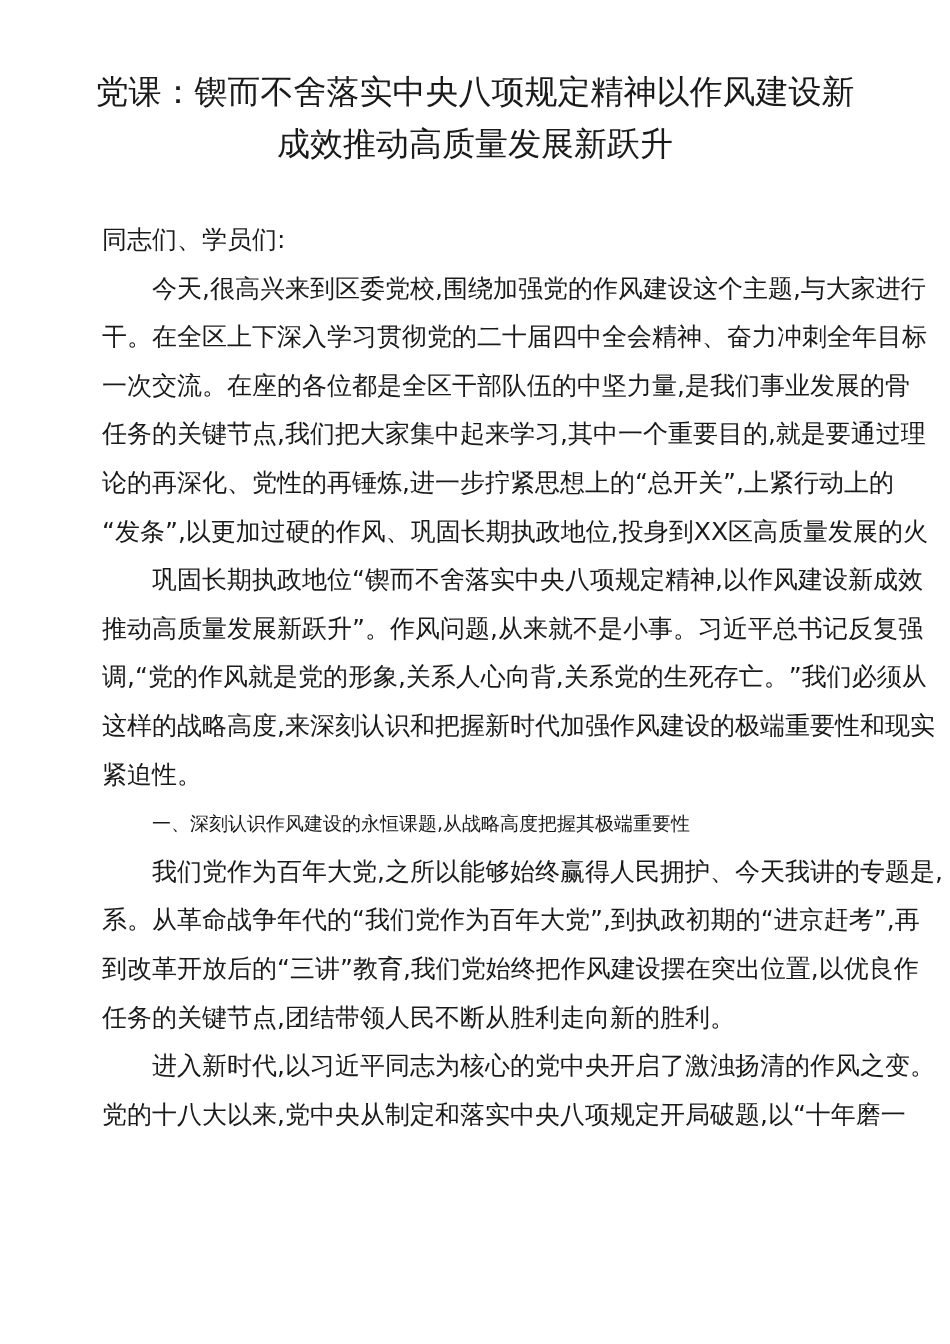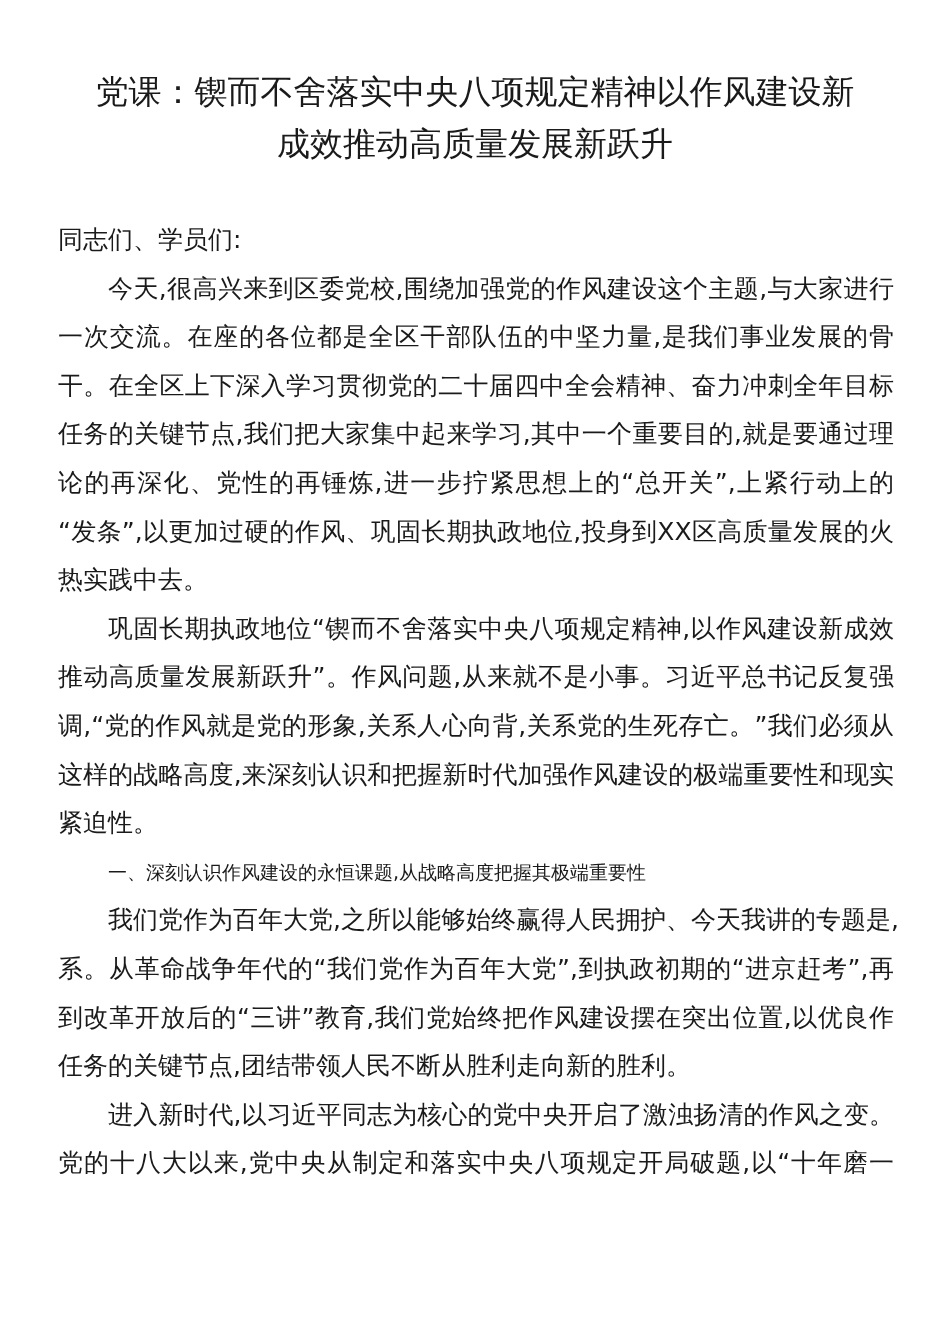--- a/index.html
+++ b/index.html
@@ -10,42 +10,41 @@
       text-align: center; color: #1a1a1a;
       font-family: "DejaVu Sans", "Liberation Sans", sans-serif;
       font-size: 33px; line-height: 52px; letter-spacing: 0px;
     }
     .title div { white-space: nowrap; }
     .body {
       position: absolute; left: 58px; top: 216px; width: 836px;
       font-family: "DejaVu Sans", "Liberation Sans", sans-serif;
       font-size: 25px; line-height: 48.6px; color: #1a1a1a;
     }
-    .line { height: 48.6px; white-space: nowrap; text-align: justify; text-align-last: justify; }
+    .line { height: 48.6px; white-space: nowrap; text-align: justify; text-align-last: justify; margin-left: 44px; }
     .line.last { text-align-last: left; }
     .indent { padding-left: 50px; }
   </style>
 </head>
 <body>
 
 <div class="page">
   <div class="title">
     <div>党课：锲而不舍落实中央八项规定精神以作风建设新</div>
     <div>成效推动高质量发展新跃升</div>
   </div>
 
   <div class="body">
     <div class="line last">同志们、学员们:</div>
     <div class="line indent">今天,很高兴来到区委党校,围绕加强党的作风建设这个主题,与大家进行</div>
+    <div class="line">干。在全区上下深入学习贯彻党的二十届四中全会精神、奋力冲刺全年目标</div>
     <div class="line">一次交流。在座的各位都是全区干部队伍的中坚力量,是我们事业发展的骨</div>
-    <div class="line">干。在全区上下深入学习贯彻党的二十届四中全会精神、奋力冲刺全年目标</div>
     <div class="line">任务的关键节点,我们把大家集中起来学习,其中一个重要目的,就是要通过理</div>
     <div class="line">论的再深化、党性的再锤炼,进一步拧紧思想上的“总开关”,上紧行动上的</div>
     <div class="line">“发条”,以更加过硬的作风、巩固长期执政地位,投身到XX区高质量发展的火</div>
-    <div class="line last">热实践中去。</div>
     <div class="line indent">巩固长期执政地位“锲而不舍落实中央八项规定精神,以作风建设新成效</div>
     <div class="line">推动高质量发展新跃升”。作风问题,从来就不是小事。习近平总书记反复强</div>
     <div class="line">调,“党的作风就是党的形象,关系人心向背,关系党的生死存亡。”我们必须从</div>
     <div class="line">这样的战略高度,来深刻认识和把握新时代加强作风建设的极端重要性和现实</div>
     <div class="line last">紧迫性。</div>
     <div class="line indent last" style="font-size:19px;">一、深刻认识作风建设的永恒课题,从战略高度把握其极端重要性</div>
     <div class="line indent">我们党作为百年大党,之所以能够始终赢得人民拥护、今天我讲的专题是,</div>
     <div class="line">系。从革命战争年代的“我们党作为百年大党”,到执政初期的“进京赶考”,再</div>
     <div class="line">到改革开放后的“三讲”教育,我们党始终把作风建设摆在突出位置,以优良作</div>
     <div class="line last">任务的关键节点,团结带领人民不断从胜利走向新的胜利。</div>

